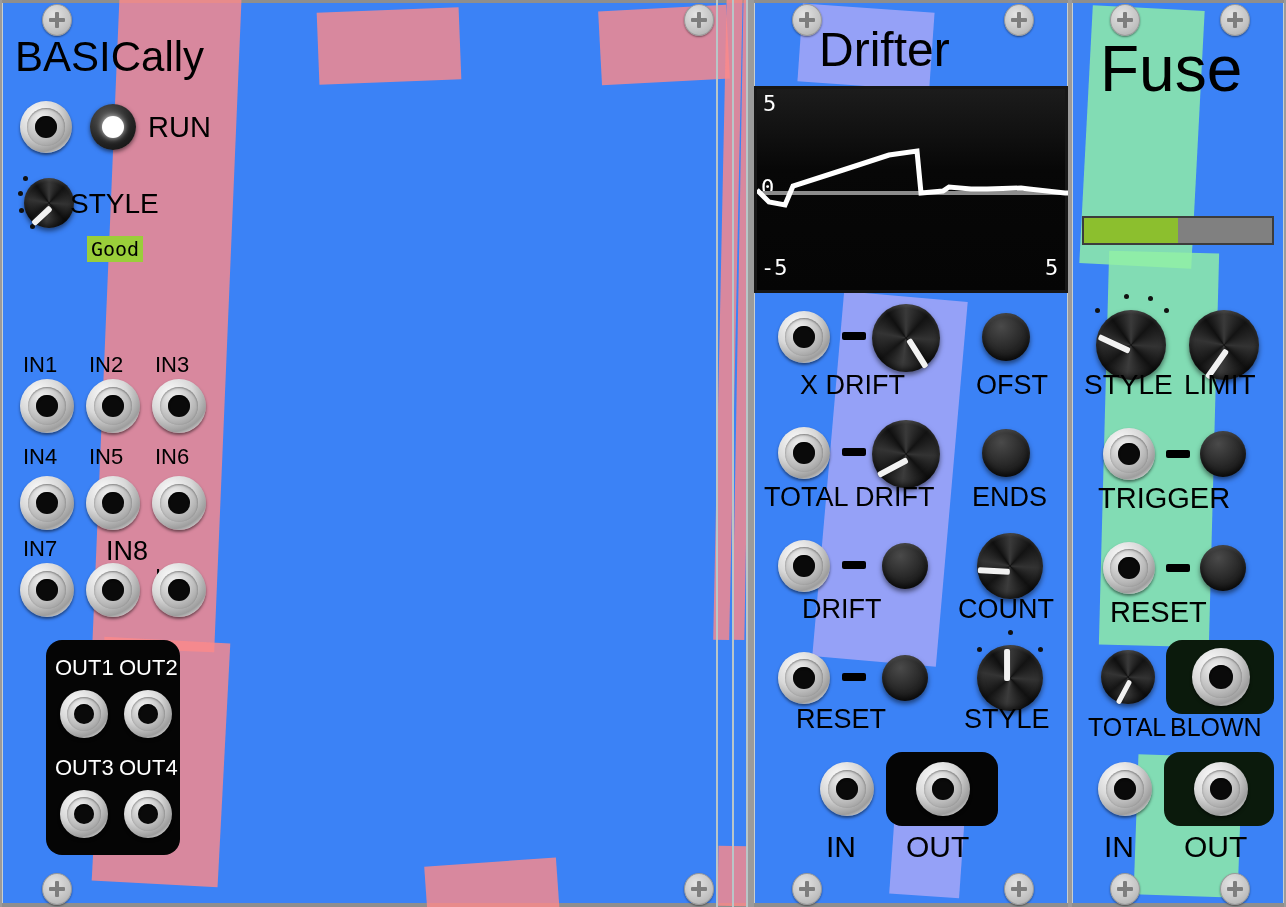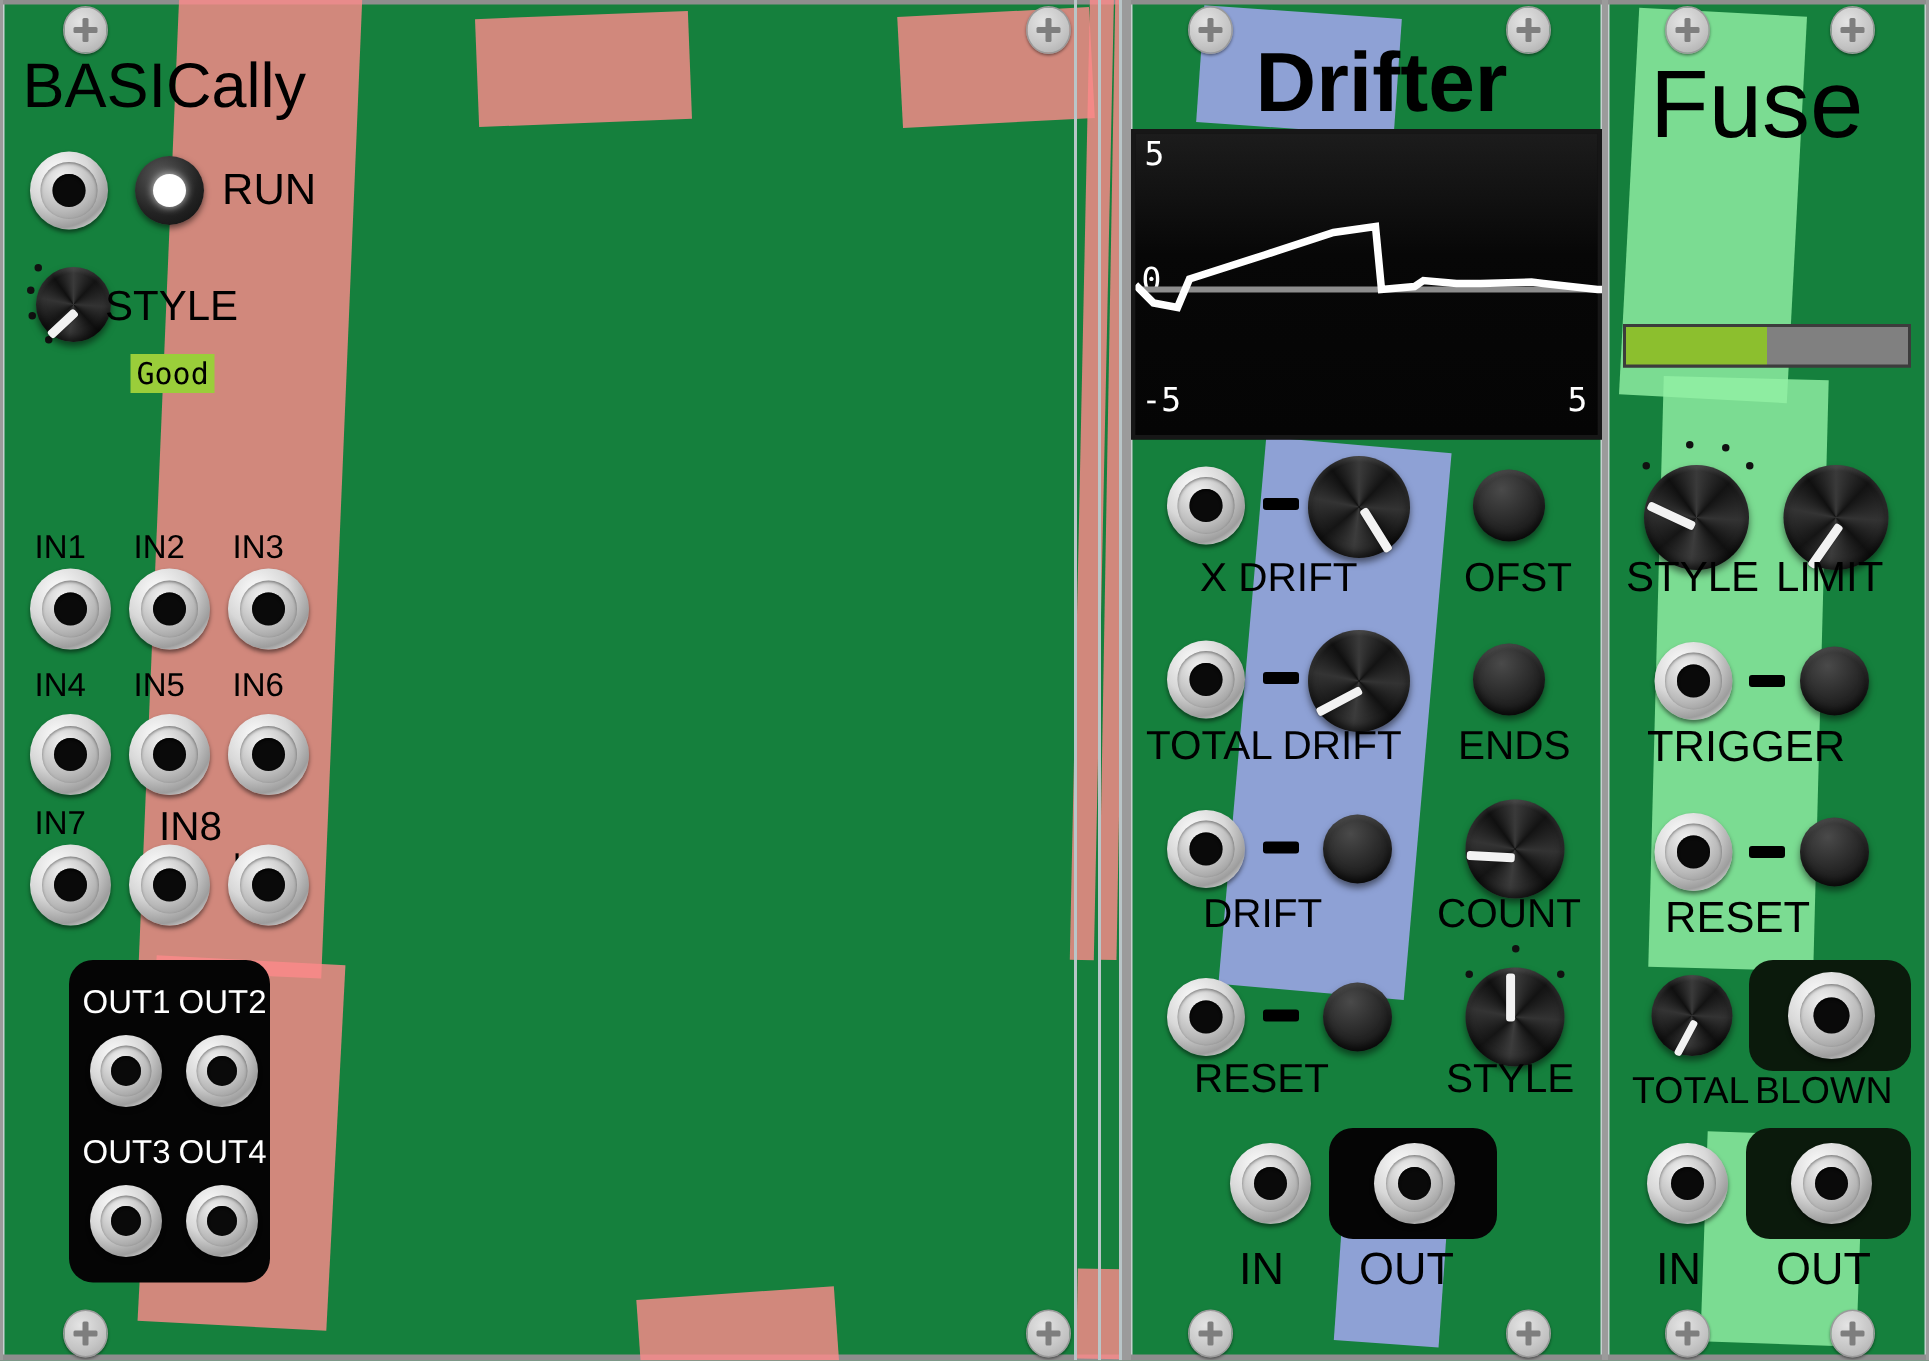--- a/index.html
+++ b/index.html
@@ -1,19 +1,19 @@
 <!DOCTYPE html>
 <html><head>
 <meta charset="utf-8">
 <style>
   html,body{margin:0;padding:0;background:#9a9a9a;}
   body{font-family:"Liberation Sans",sans-serif;}
   #rack{position:relative;width:1286px;height:907px;overflow:hidden;background:#9b9b9b;}
 
-  .module{position:absolute;top:0;height:907px;background:#15803d;overflow:hidden;
+  .module{position:absolute;top:0;height:907px;background:#3b82f6;overflow:hidden;
           box-shadow:inset 0 0 0 1px #c7cfd0;}
   .mod-basically{left:2px;width:746px;}
   .mod-drifter{left:754px;width:314px;}
   .mod-fuse{left:1072px;width:212px;}
 
   .railtop{position:absolute;left:0;top:0;width:100%;height:3px;background:#8e8e8e;}
   .railbot{position:absolute;left:0;bottom:0;width:100%;height:4px;background:#8e8e8e;}
 
   .screw{position:absolute;width:28px;height:30px;border-radius:50%;
          background:radial-gradient(circle at 38% 32%,#e4e4e4,#c4c4c4 60%,#a8a8a8 100%);
@@ -168,21 +168,21 @@
 
     <div class="hl" style="left:46px;top:8px;width:132px;height:78px;background:#aaa8f7;transform:rotate(4deg);"></div>
     <div class="hl" style="left:74px;top:296px;width:124px;height:366px;background:#aaa8f7;transform:rotate(5deg);"></div>
     <div class="hl" style="left:140px;top:756px;width:70px;height:140px;background:#aaa8f7;transform:rotate(4deg);"></div>
 
     <div class="screw" style="left:38px;top:4px;"></div>
     <div class="screw" style="left:250px;top:4px;"></div>
     <div class="screw" style="left:38px;top:873px;"></div>
     <div class="screw" style="left:250px;top:873px;"></div>
 
-    <div class="title" style="left:83px;top:22px;font-size:56px;font-weight:bold;">Drifter</div>
+    <div class="title" style="left:65px;top:22px;font-size:48px;">Drifter</div>
 
     <div class="scope" style="left:0px;top:86px;width:314px;height:207px;">
       <div class="scopeinner"></div>
       <div class="stext" style="left:6px;top:2px;">5</div>
       <div class="stext" style="left:4px;top:86px;">0</div>
       <div class="stext" style="left:4px;top:166px;">-5</div>
       <div class="stext" style="left:288px;top:166px;">5</div>
       <svg width="314" height="207">
         <line x1="4" y1="104" x2="310" y2="104" stroke="#8d8d8d" stroke-width="4"></line>
         <polyline fill="none" stroke="#ffffff" stroke-width="5" points="0,101 12,113 28,116 36,97 86,81 132,66 160,62 164,104 186,102 192,98 214,100 230,100 264,99 272,100 308,104 314,104"></polyline>

